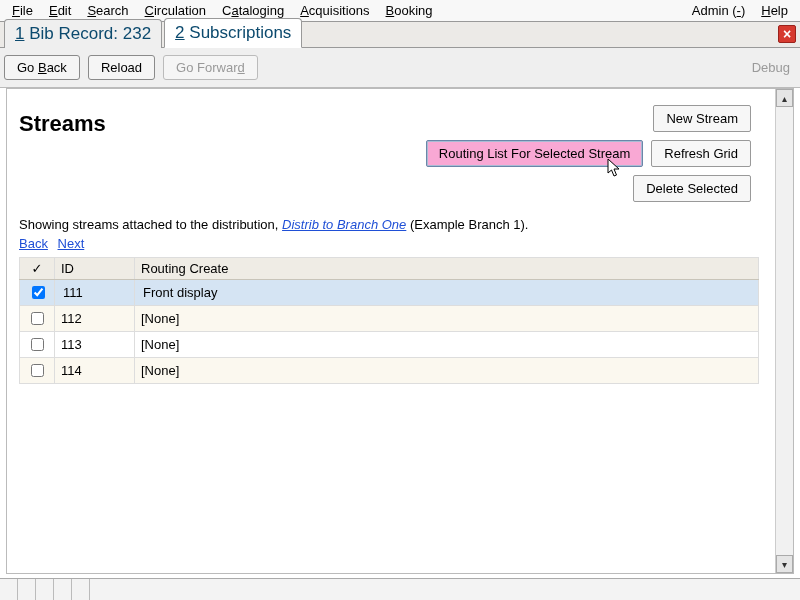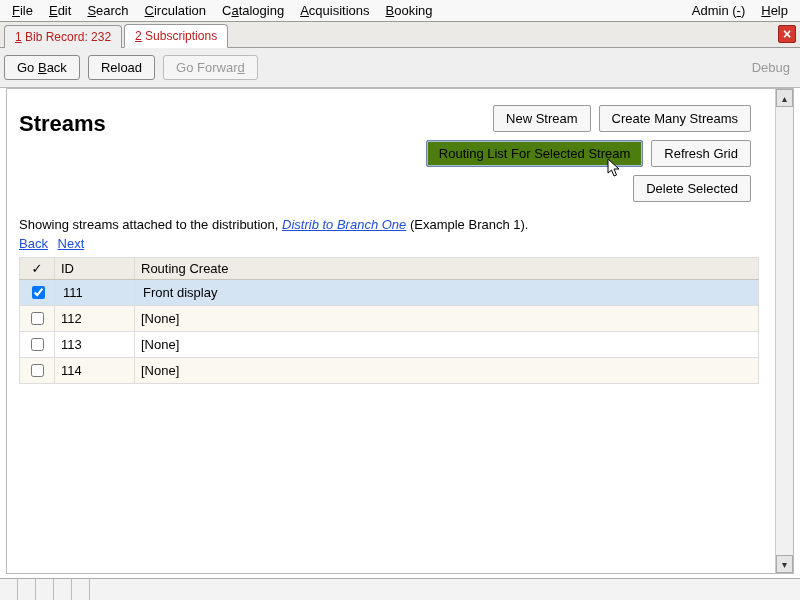--- a/index.html
+++ b/index.html
@@ -39,22 +39,22 @@
     position: relative;
   }
   .tab {
     padding: 4px 10px 4px 10px;
     border: 1px solid #999;
     border-bottom: none;
     border-top-left-radius: 4px;
     border-top-right-radius: 4px;
     background: #efefef;
     margin-right: 2px;
-    font-size: 12px;
-    color: #b91c1c;
+    font-size: 17px;
+    color: #0c4a6e;
     cursor: default;
     position: relative;
     top: 1px;
   }
   .tab.active {
     background: #fff;
     border-bottom: 1px solid #fff;
   }
   .tab .ul { text-decoration: underline; }
   .tab-close {
@@ -150,21 +150,21 @@
   .action-row { display: flex; gap: 8px; margin-left: 40px; }
   .btn2 {
     padding: 5px 12px;
     background: #f7f7f7;
     border: 1px solid #999;
     border-radius: 2px;
     font-size: 13px;
     cursor: pointer;
   }
   .btn2.pressed {
-    background: #4d7c0f;
+    background: #f9a8d4;
     border: 1px solid #6b86a9;
     box-shadow: inset 0 0 0 1px #a9bcd4;
   }
   .info-line { margin-top: 80px; font-size: 13px; }
   .info-line a { color: #1f4fd6; text-decoration: underline; font-style: italic; }
   .paging { margin-top: 4px; }
   .paging a { color: #1f4fd6; text-decoration: underline; margin-right: 6px; cursor: pointer; }
   
   table.grid {
     width: 100%;
@@ -252,21 +252,20 @@
 </div>
 
 <div class="content-frame">
   <div class="content-scroll">
 
     <h1 class="page-title">Streams</h1>
 
     <div class="action-area">
       <div class="action-row">
         <button class="btn2">New Stream</button>
-        <button class="btn2">Create Many Streams</button>
       </div>
       <div class="action-row">
         <button class="btn2 pressed">Routing List For Selected Stream</button>
         <button class="btn2">Refresh Grid</button>
       </div>
       <div class="action-row">
         <button class="btn2">Delete Selected</button>
       </div>
     </div>
 

